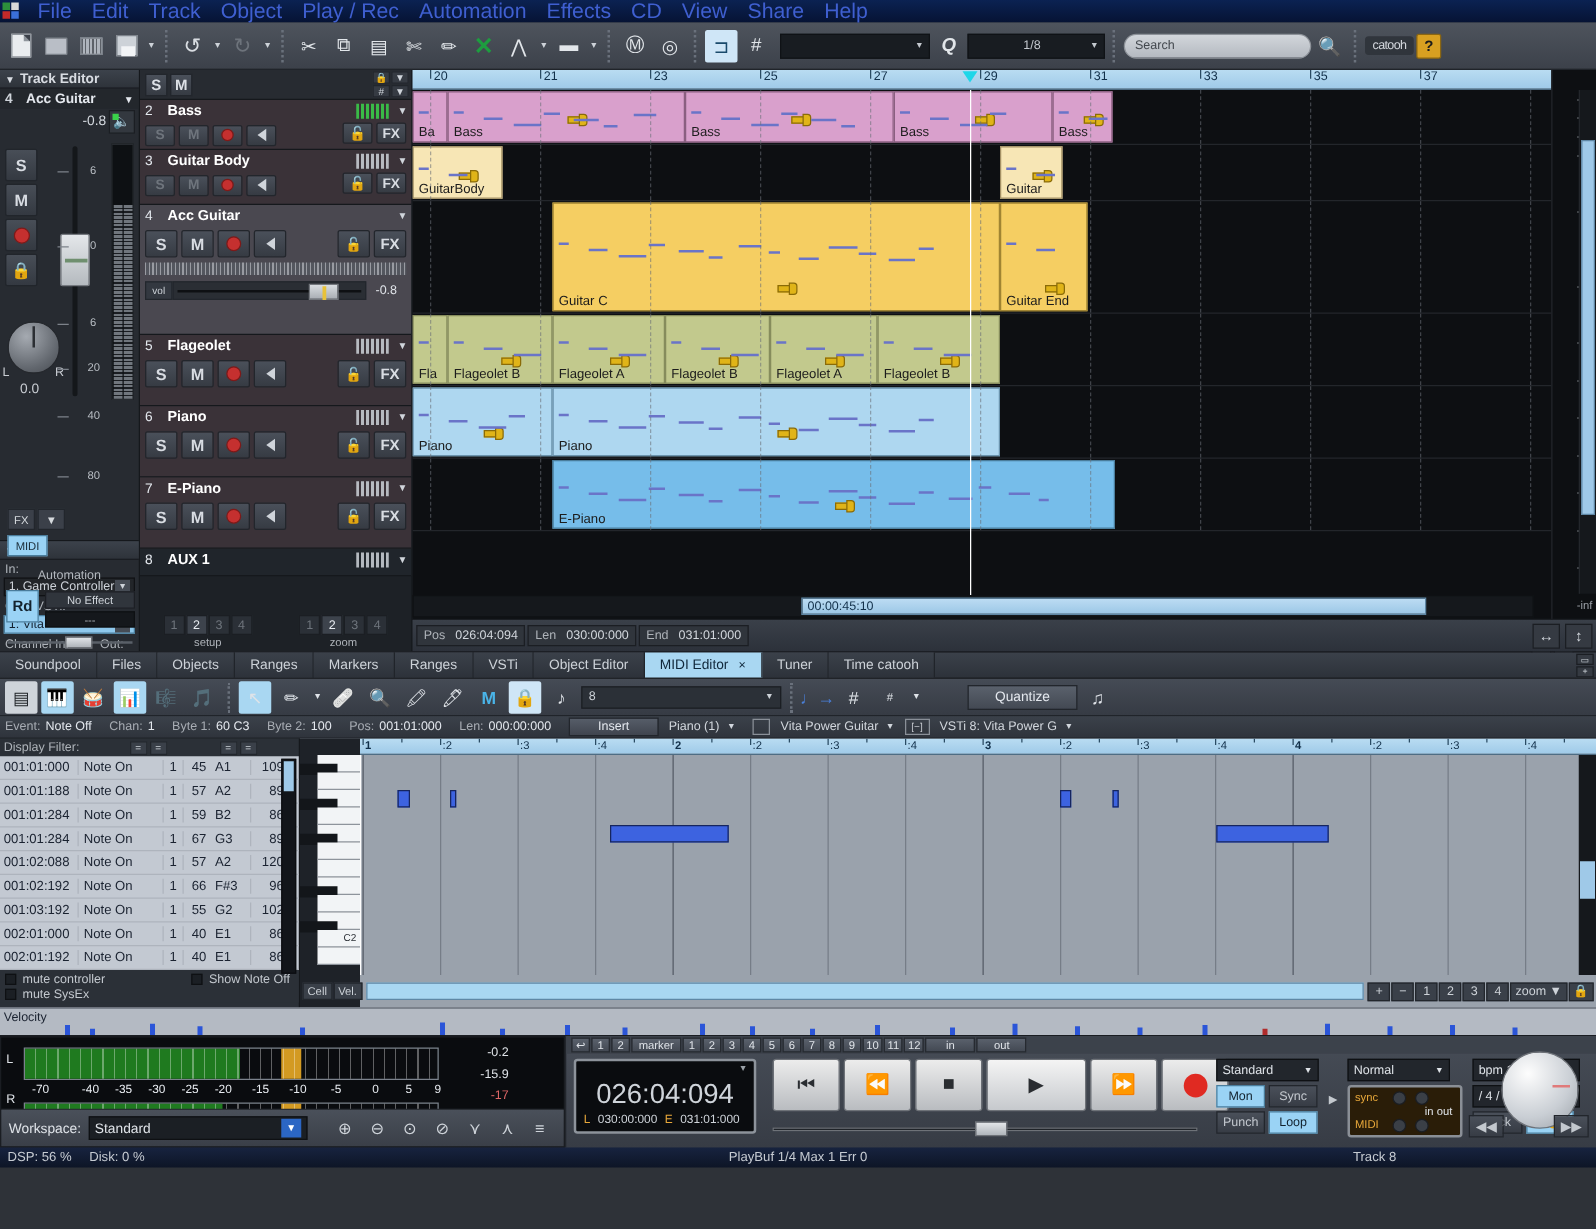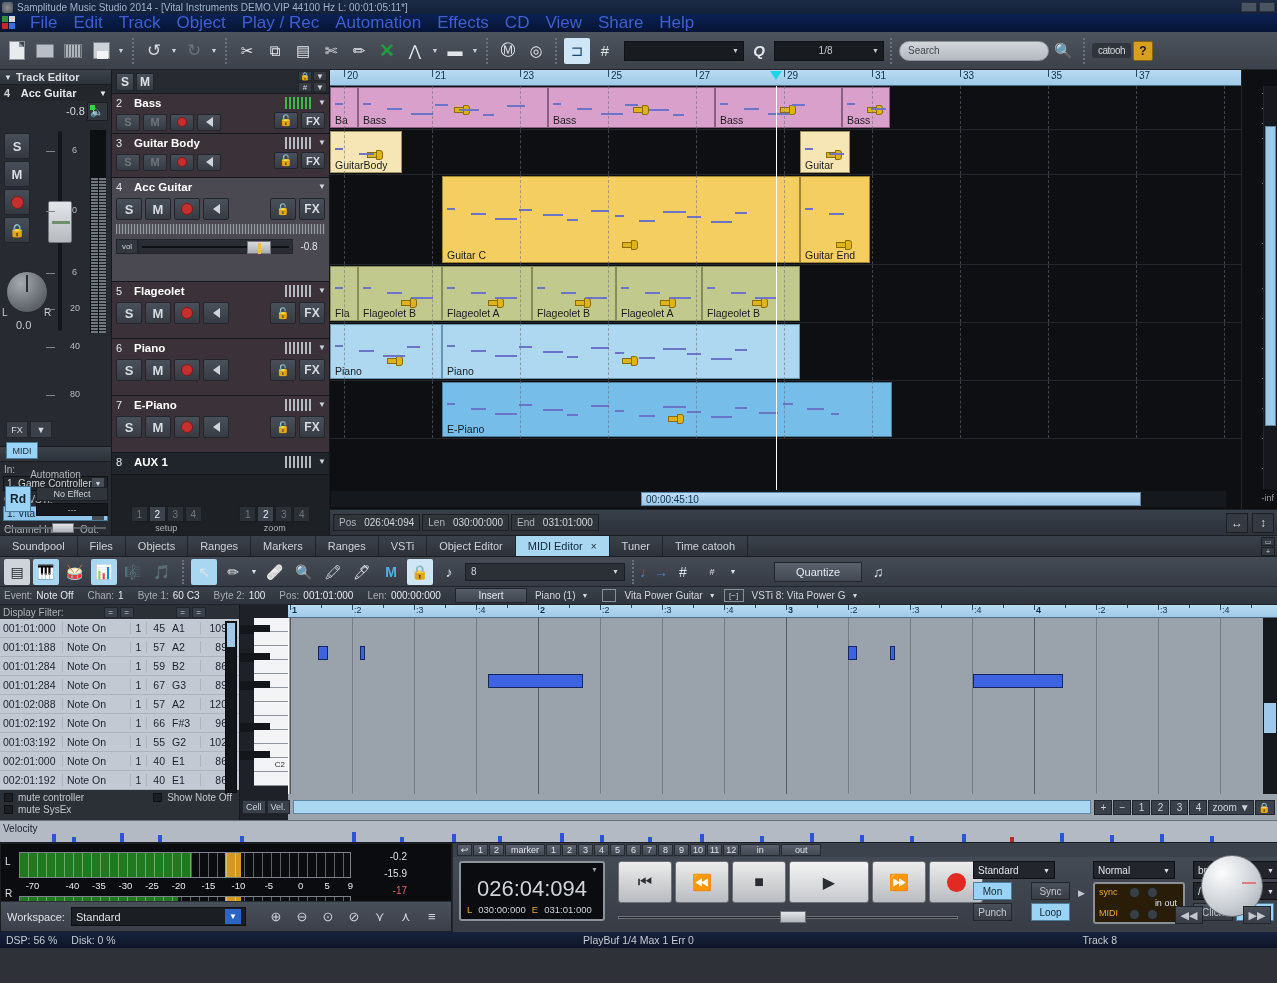--- a/index.html
+++ b/index.html
@@ -317,21 +317,21 @@
   .tpb.play{width:80px;background:linear-gradient(#f4f4f4,#c6c9cd);}
   .tpb .recdot{width:19px;height:19px;border-radius:50%;background:#e02a22;}
   .transslider{position:absolute;left:165px;top:68px;width:340px;height:12px;}
   .transslider .ln{position:absolute;left:0;right:0;top:5px;height:3px;background:#1f2328;border:1px solid #6e7278;}
   .transslider .hd{position:absolute;left:162px;top:0;width:26px;height:12px;
     background:linear-gradient(#e4e7ea,#b0b5bb);border:1px solid #6e7278;}
   .modepanel{position:absolute;left:520px;top:18px;display:flex;gap:8px;}
   .mcol{display:flex;flex-direction:column;gap:3px;}
   .msel{width:82px;height:18px;background:#22262c;border:1px solid #0e1013;display:flex;align-items:center;
     padding:0 4px;font-size:10px;color:#dfe3e8;justify-content:space-between;}
-  .mbtnrow{display:flex;gap:19px;}
+  .mbtnrow{display:flex;gap:3px;}
   .mbtn{width:39px;height:18px;background:linear-gradient(#4a505a,#373c45);border:1px solid #22262c;
     font-size:10px;display:flex;align-items:center;justify-content:center;color:#c3c8ce;}
   .mbtn.on{background:#9ad3f5;color:#12222e;border-color:#4a7d9c;}
   .syncbox{width:92px;height:42px;background:#2a1d08;border:2px solid #8a8f96;border-radius:3px;position:relative;}
   .syncbox .sl{position:absolute;left:4px;font-size:9px;color:#e8a83a;}
   .syncbox .led{position:absolute;width:11px;height:11px;border-radius:50%;background:#3a3f46;border:1px solid #1b1e23;}
   .syncbox .io{position:absolute;right:6px;top:14px;font-size:9px;color:#dfe3e8;}
   .bpmsel{width:86px;height:18px;background:#22262c;border:1px solid #0e1013;display:flex;align-items:center;
     padding:0 4px;font-size:10px;color:#dfe3e8;justify-content:space-between;}
   .clickrow{display:flex;gap:3px;}
@@ -349,28 +349,20 @@
   .statusbar{height:16px;background:linear-gradient(#17233f,#0d1526);display:flex;align-items:center;
     font-size:10.5px;color:#c6cbd2;padding:0 6px;gap:14px;position:relative;}
   .statusbar .mid{position:absolute;left:50%;transform:translateX(-50%);}
   .statusbar .rgt{position:absolute;right:160px;}
 </style>
 </head>
 <body>
 
 <div class="app">
 
-  <div class="titlebar">
-    <div class="tbicon"></div>
-    <span>Samplitude Music Studio 2014 - [Vital Instruments DEMO.VIP   44100 Hz L: 00:01:05:11*]</span>
-    <div class="twinbtns">
-        <i></i>
-        <i></i>
-      </div>
-  </div>
 
   <div class="menubar">
     <div class="logo">
         <i></i>
         <i></i>
         <i></i>
         <i></i>
       </div>
     <div class="mi">File</div>
     <div class="mi">Edit</div>

